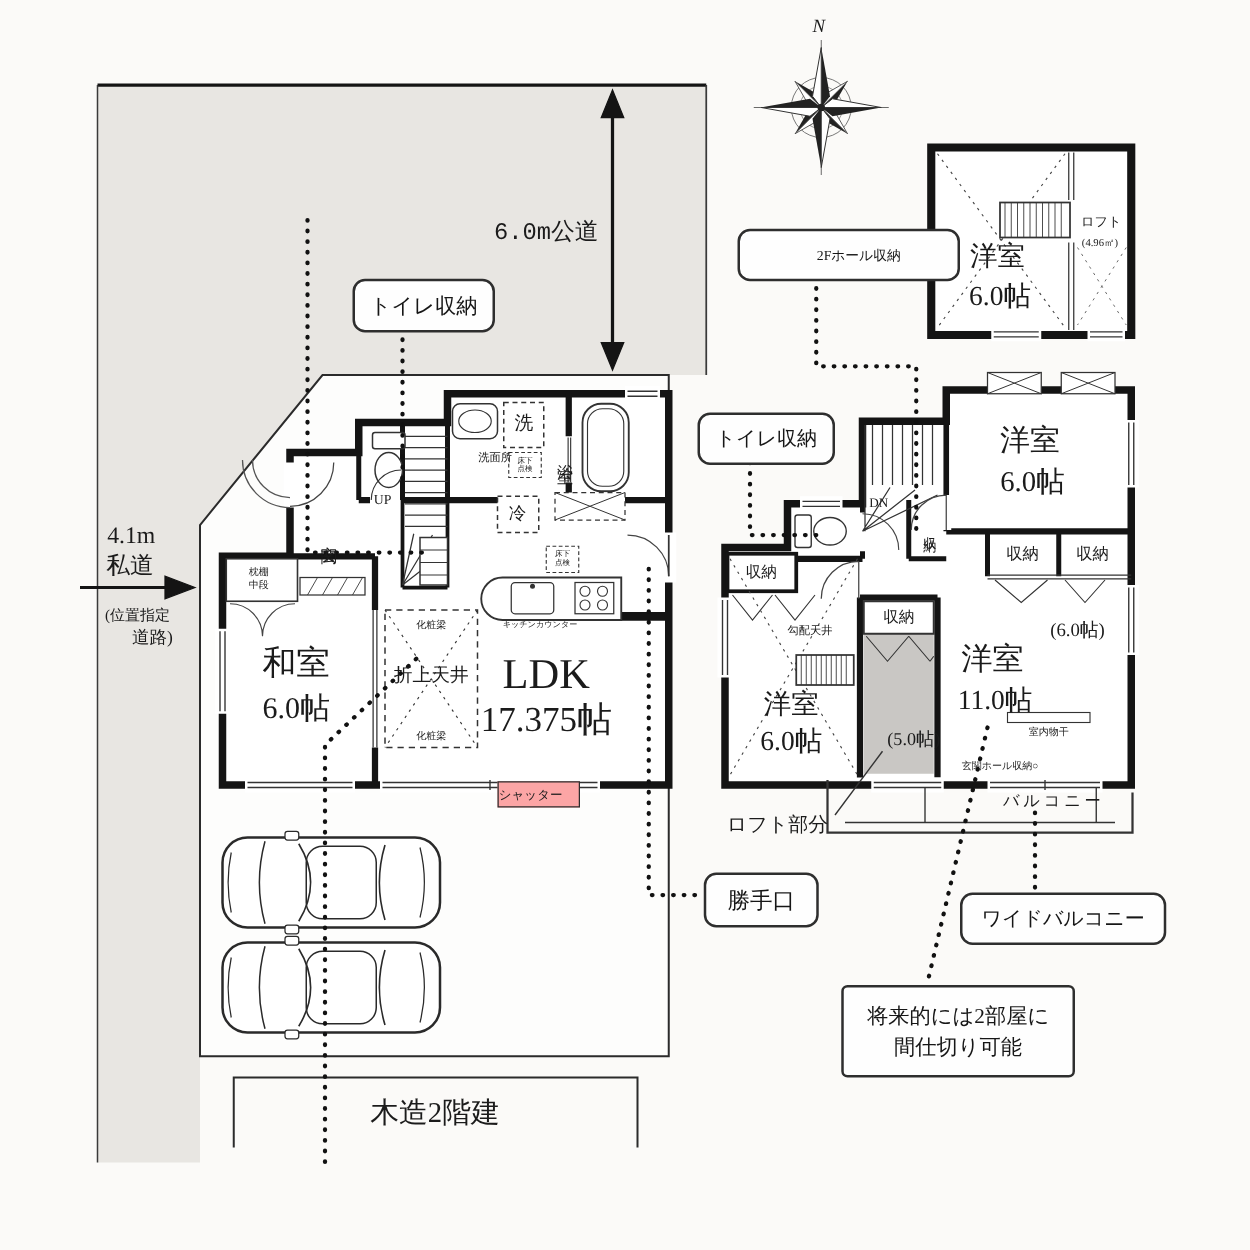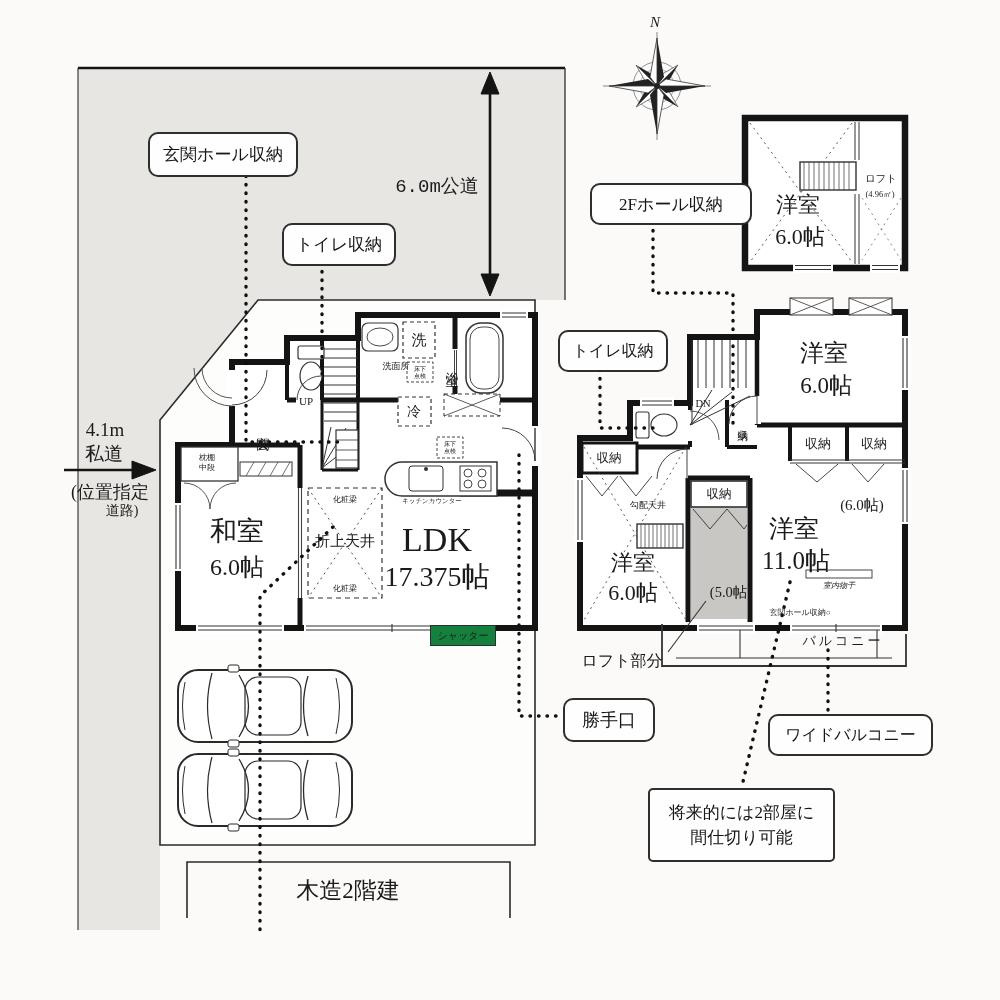--- a/index.html
+++ b/index.html
@@ -5,23 +5,23 @@
   html,body{margin:0;padding:0;background:#efeeec;}
   #canvas{position:relative;width:1000px;height:1000px;background:#fbfaf8;overflow:hidden;
           font-family:"Liberation Serif","DejaVu Serif",serif;color:#1b1b1b;}
   svg.layer{position:absolute;left:0;top:0;width:1000px;height:1000px;}
   .lbl{position:absolute;transform:translate(-50%,-50%);white-space:nowrap;color:#1b1b1b;
        font-family:"Liberation Serif","DejaVu Serif",serif;line-height:1;}
   .v{writing-mode:vertical-rl;text-orientation:upright;letter-spacing:2px;}
   .callout{position:absolute;border:2px solid #2e2e2e;border-radius:10px;background:#fefefe;
        display:flex;align-items:center;justify-content:center;text-align:center;
        font-family:"Liberation Serif","DejaVu Serif",serif;color:#161616;z-index:5;}
-  .sq{border-radius:5px;}
-  .boxed{position:absolute;border:1.5px solid #2e2e2e;background:#15803d;display:flex;
-       align-items:center;justify-content:center;z-index:4;margin-left:32px;}
+  .sq{border-radius:5px;margin-left:25px;}
+  .boxed{position:absolute;border:1.5px solid #2e2e2e;background:#fca5a5;display:flex;
+       align-items:center;z-index:4;}
 </style>
 </head>
 <body>
 
 <div id="canvas">
 
 <svg class="layer" viewBox="0 0 1000 1000">
 
   <g>
     <polygon points="78,68 565,68 565,300 258,300 160,420 160,930 78,930" fill="#e8e6e2"></polygon>
@@ -257,48 +257,45 @@
     <path d="M322,263 V388"></path>
     <path d="M653,222 V293 H733 V426"></path>
     <path d="M600,370 V428 H656"></path>
     <path d="M519,455 V716 H560"></path>
     <path d="M828,650 V712"></path>
     <path d="M790,582 L742,786"></path>
     <path d="M333,527 L260,596 V933"></path>
   </g>
 </svg>
 
-<div class="callout" style="left:148px;top:132px;width:146px;height:41px;font-size:17px;">
-  <span>玄関ホール収納</span>
-    </div>
 <div class="callout" style="left:282px;top:223px;width:110px;height:39px;font-size:17px;">
   <span>トイレ収納</span>
     </div>
-<div class="callout" style="left:590px;top:183px;width:158px;height:38px;font-size:17px;">
+<div class="callout" style="left:590px;top:183px;width:158px;height:38px;font-size:11px;padding-left:16px;">
   <span>2Fホール収納</span>
     </div>
 <div class="callout" style="left:558px;top:330px;width:106px;height:38px;font-size:16px;">
   <span>トイレ収納</span>
     </div>
 <div class="callout" style="left:563px;top:698px;width:88px;height:40px;font-size:18px;">
   <span>勝手口</span>
     </div>
 <div class="callout" style="left:768px;top:714px;width:161px;height:38px;font-size:16px;">
   <span>ワイドバルコニー</span>
     </div>
 <div class="callout sq" style="left:648px;top:788px;width:183px;height:70px;font-size:17px;line-height:1.5;flex-direction:column;">
   <span>将来的には2部屋に</span>
   <span>間仕切り可能</span>
     </div>
 
 <div class="lbl" style="left:655px;top:22px;font-size:15px;font-style:italic;">N</div>
 <div class="lbl" style="left:437px;top:187px;font-size:19px;font-family:Liberation Mono, monospace;">6.0m公道</div>
 <div class="lbl" style="left:105px;top:429px;font-size:19px;">4.1m</div>
 <div class="lbl" style="left:104px;top:453px;font-size:19px;">私道</div>
-<div class="lbl" style="left:110px;top:492px;font-size:18px;">(位置指定</div>
+<div class="lbl" style="left:110px;top:492px;font-size:12px;">(位置指定</div>
 <div class="lbl" style="left:122px;top:511px;font-size:14px;">道路)</div>
 <div class="lbl" style="left:348px;top:890px;font-size:23px;">木造2階建</div>
 <div class="lbl" style="left:622px;top:661px;font-size:16px;">ロフト部分</div>
 
 <div class="lbl" style="left:237px;top:531px;font-size:27px;">和室</div>
 <div class="lbl" style="left:237px;top:567px;font-size:24px;">6.0帖</div>
 <div class="lbl" style="left:437px;top:540px;font-size:34px;">LDK</div>
 <div class="lbl" style="left:437px;top:577px;font-size:28px;">17.375帖</div>
 <div class="lbl v" style="left:263px;top:428px;font-size:13px;">玄関</div>
 <div class="lbl" style="left:306px;top:401px;font-size:11px;">UP</div>
@@ -321,28 +318,28 @@
     </div>
 
 <div class="lbl" style="left:703px;top:404px;font-size:10.5px;">DN</div>
 <div class="lbl v" style="left:742px;top:423px;font-size:10.5px;">収納</div>
 <div class="lbl" style="left:824px;top:353px;font-size:24px;">洋室</div>
 <div class="lbl" style="left:826px;top:385px;font-size:23px;">6.0帖</div>
 <div class="lbl" style="left:818px;top:443px;font-size:13px;">収納</div>
 <div class="lbl" style="left:874px;top:443px;font-size:13px;">収納</div>
 <div class="lbl" style="left:862px;top:505px;font-size:15px;">(6.0帖)</div>
 <div class="lbl" style="left:794px;top:528px;font-size:25px;">洋室</div>
-<div class="lbl" style="left:796px;top:560px;font-size:25px;">11.0帖</div>
+<div class="lbl" style="left:796px;top:560px;font-size:22px;">11.0帖</div>
 <div class="lbl" style="left:609px;top:458px;font-size:12.5px;">収納</div>
 <div class="lbl" style="left:648px;top:505px;font-size:9px;">勾配天井</div>
 <div class="lbl" style="left:633px;top:563px;font-size:22px;">洋室</div>
 <div class="lbl" style="left:633px;top:593px;font-size:22px;">6.0帖</div>
 <div class="lbl" style="left:719px;top:494px;font-size:12.5px;">収納</div>
 <div class="lbl" style="left:731px;top:592px;font-size:14.5px;">(5.0帖)</div>
-<div class="lbl" style="left:839px;top:586px;font-size:8px;font-style:italic;">室内物干</div>
+<div class="lbl" style="left:839px;top:586px;font-size:8px;">室内物干</div>
 <div class="lbl" style="left:800px;top:613px;font-size:8px;">玄関ホール収納○</div>
 <div class="lbl" style="left:843px;top:640px;font-size:13px;letter-spacing:3px;">バルコニー</div>
 
 <div class="lbl" style="left:798px;top:205px;font-size:22px;">洋室</div>
 <div class="lbl" style="left:800px;top:237px;font-size:22px;">6.0帖</div>
 <div class="lbl" style="left:881px;top:179px;font-size:10.5px;">ロフト</div>
 <div class="lbl" style="left:880px;top:194px;font-size:8.5px;">(4.96㎡)</div>
 
 </div>
 

